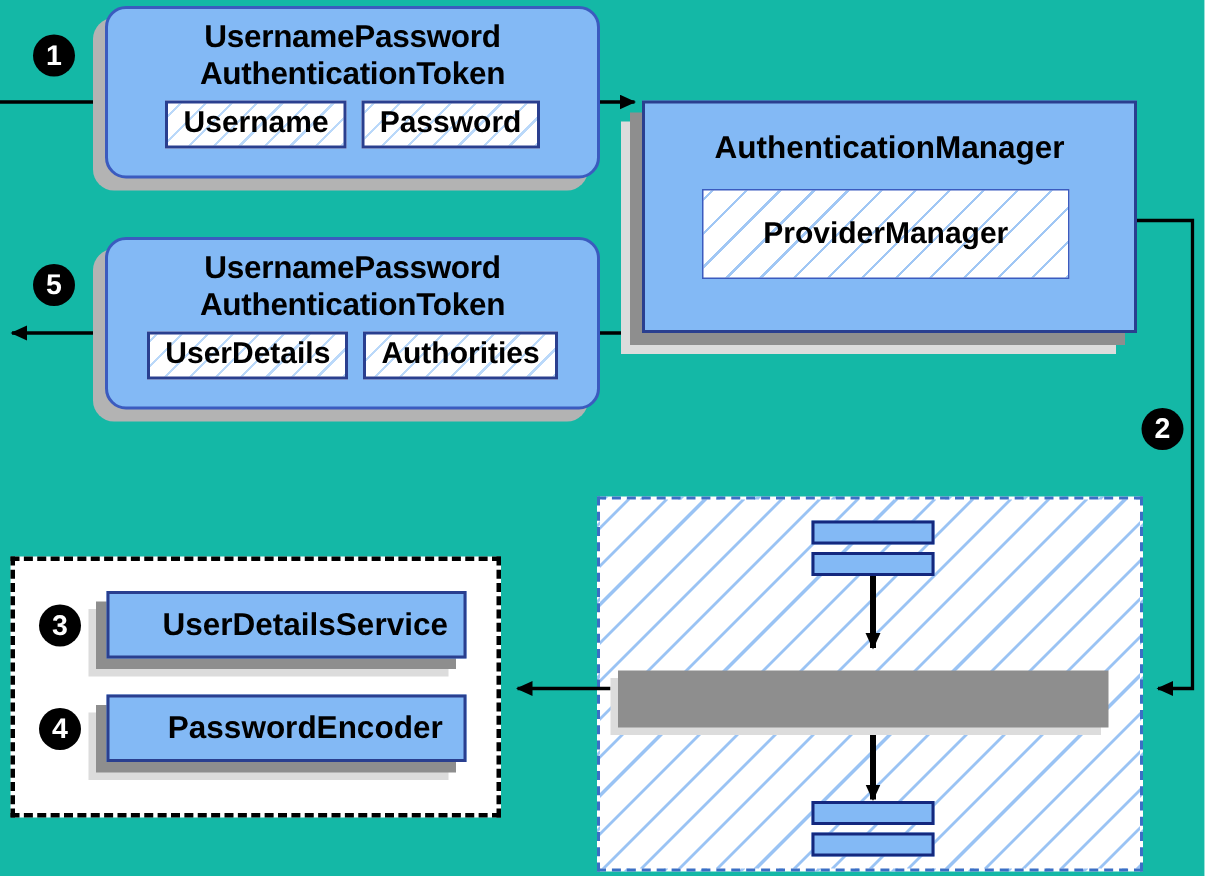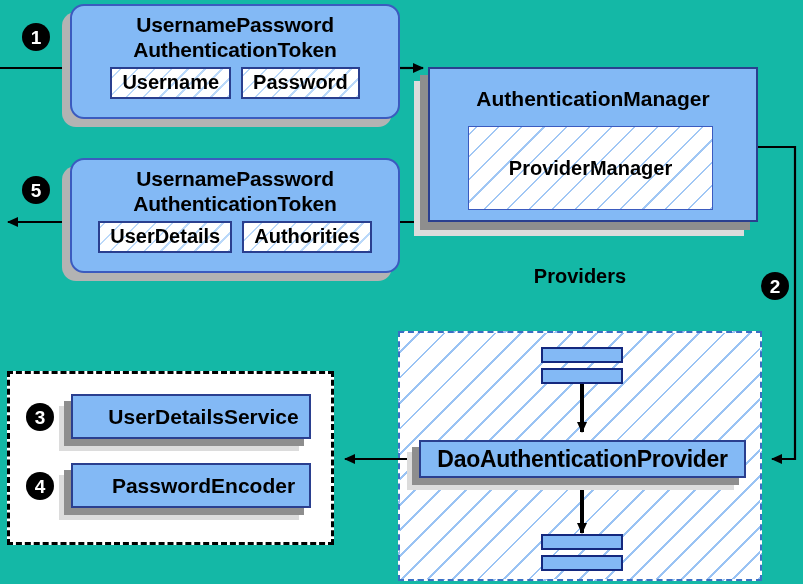--- a/index.html
+++ b/index.html
@@ -114,21 +114,21 @@
   #auth-manager-title {
     text-align: center;
     font-weight: bold;
     font-size: 21px;
     color: #000;
     padding-top: 18px;
   }
   #provider-manager {
     position: absolute;
     left: 468px; top: 126px;
-    width: 245px; height: 84px;
+    width: 245px; height: 60px;
     background-color: #ffffff;
     background-image: repeating-linear-gradient(
         -45deg,
         rgba(120,175,240,0.7) 0px,
         rgba(120,175,240,0.7) 1.5px,
         rgba(255,255,255,0) 1.5px,
         rgba(255,255,255,0) 16px);
     border: 1px solid #3b5bbf;
     box-sizing: border-box;
     display: flex;
@@ -313,30 +313,28 @@
   </div>
 
   <div id="auth-manager-shadow-light"></div>
   <div id="auth-manager-shadow-dark"></div>
   <div id="auth-manager">
     <div id="auth-manager-title">AuthenticationManager</div>
   </div>
   <div id="provider-manager">ProviderManager</div>
 
   <div id="providers-title">
-    <div>Providers</div>
   </div>
   <div id="providers-box"></div>
 
   <div class="mini-bar" style="left:541px; top:347px; width:82px; height:16px;"></div>
   <div class="mini-bar" style="left:541px; top:368px; width:82px; height:16px;"></div>
 
   <div id="dao-shadow-light"></div>
   <div id="dao-shadow-dark"></div>
-  <div class="node-blue" id="dao-provider">DaoAuthenticationProvider</div>
 
   <div class="mini-bar" style="left:541px; top:534px; width:82px; height:16px;"></div>
   <div class="mini-bar" style="left:541px; top:555px; width:82px; height:16px;"></div>
 
   <div id="config-box"></div>
 
   <div id="uds-shadow-light"></div>
   <div id="uds-shadow-dark"></div>
   <div class="node-blue cfg-node" id="uds-node">UserDetailsService</div>
 

